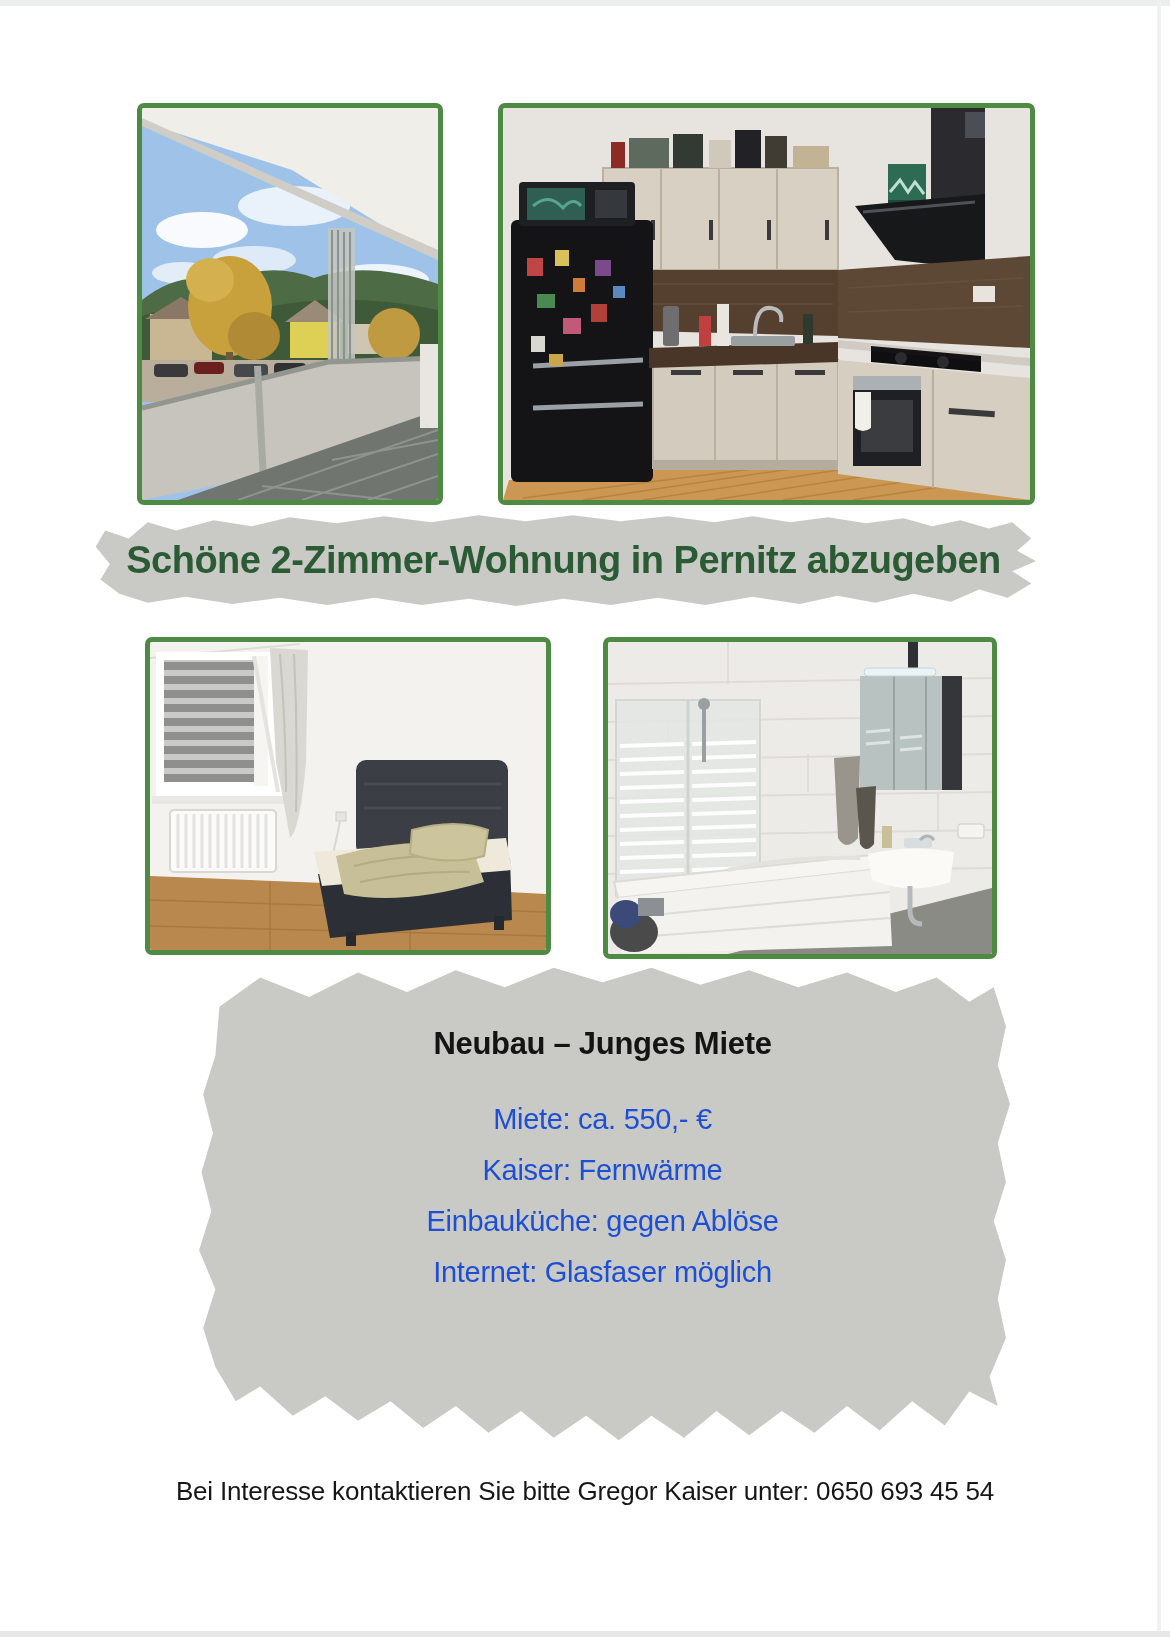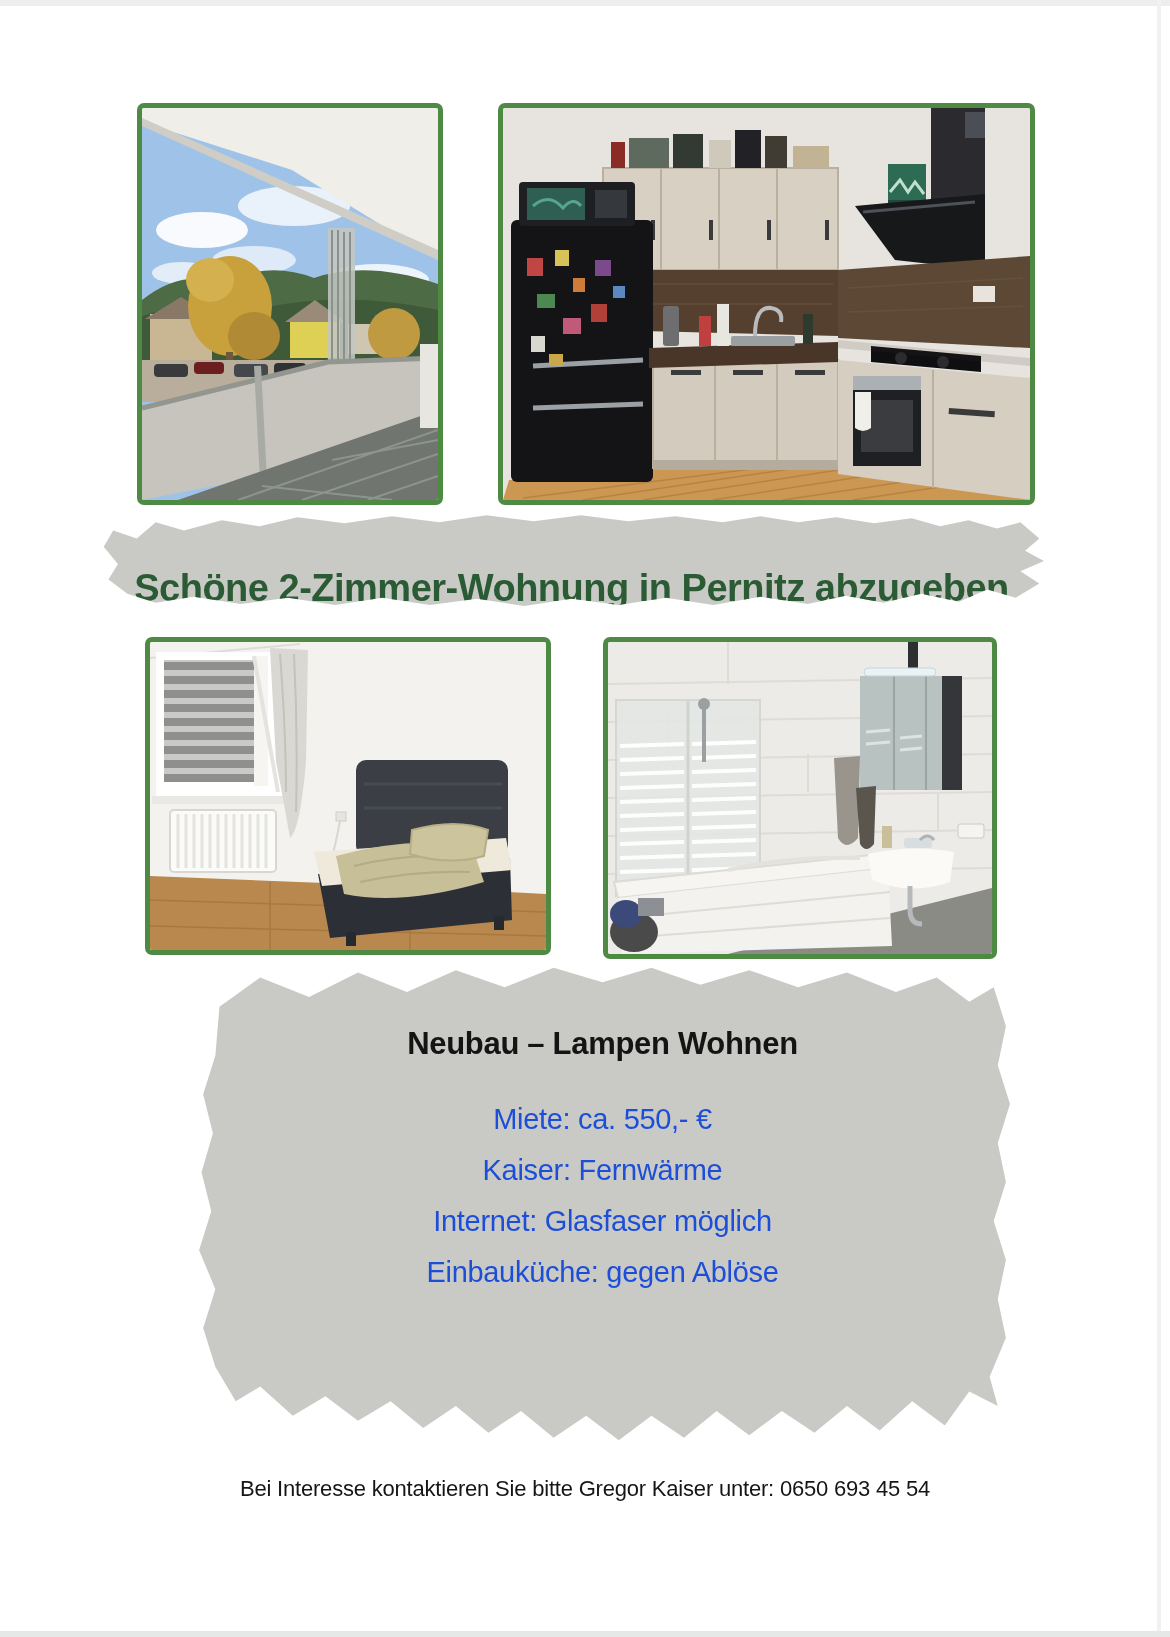--- a/index.html
+++ b/index.html
@@ -23,23 +23,23 @@
     background:#ddd;
   }
   .photo svg{display:block;width:100%;height:100%;}
   #photo-balcony{left:137px;top:103px;width:296px;height:392px;}
   #photo-kitchen{left:498px;top:103px;width:527px;height:392px;}
   #photo-bedroom{left:145px;top:637px;width:396px;height:308px;}
   #photo-bathroom{left:603px;top:637px;width:384px;height:312px;}
 
   .brush{background:#c9cac5;position:absolute;}
   #headline-band{
-    left:99px;top:508px;width:945px;height:102px;
+    left:91px;top:508px;width:945px;height:102px;
     clip-path:polygon(0.5% 38%,1.5% 22%,4% 30%,6% 14%,9% 22%,13% 12%,17% 18%,21% 9%,26% 15%,31% 8%,36% 14%,41% 7%,46% 13%,51% 7%,56% 13%,61% 8%,66% 14%,70% 8%,74% 14%,78% 9%,82% 15%,86% 10%,89% 18%,92% 12%,95% 20%,97.5% 14%,99.5% 30%,98% 42%,100% 52%,97.5% 62%,99.5% 74%,97% 88%,94% 80%,91% 92%,87% 84%,83% 93%,79% 86%,75% 94%,70% 87%,65% 95%,60% 88%,55% 95%,50% 89%,45% 96%,40% 89%,35% 95%,30% 88%,25% 95%,20% 88%,15% 94%,10% 87%,6% 93%,3% 84%,1% 70%,2% 55%);
-    display:flex;align-items:flex-end;justify-content:center;
+    display:flex;align-items:center;justify-content:center;
   }
   #headline-band .headline{
     font-size:38px;font-weight:bold;letter-spacing:-0.5px;
     color:#2b5b35;white-space:nowrap;margin-top:2px;
   }
 
   #details-block{
     left:195px;top:958px;width:815px;height:487px;
     clip-path:polygon(3% 10%,8% 4%,14% 8%,20% 3%,26% 7%,32% 2.5%,38% 6%,44% 2%,50% 5%,56% 2%,62% 5.5%,68% 2.5%,74% 6%,80% 3%,86% 7%,91% 4%,95% 9%,98% 6%,99.5% 14%,98.5% 22%,100% 30%,98.5% 38%,99.5% 46%,98% 54%,99.5% 62%,98.5% 70%,99.5% 78%,97.5% 86%,98.5% 92%,95% 89%,92% 96%,88% 91%,84% 97%,80% 92%,76% 97.5%,72% 93%,68% 98%,64% 93%,60% 98.5%,56% 94%,52% 99%,48% 94%,44% 98.5%,40% 93%,36% 97.5%,32% 92%,28% 96.5%,24% 91%,20% 95%,16% 90%,12% 94%,8% 88%,5% 91%,2.5% 84%,1% 76%,2.5% 68%,0.5% 60%,2% 52%,0.8% 44%,2.2% 36%,1% 28%,2.5% 20%);
     text-align:center;
@@ -47,21 +47,21 @@
   #details-block .details-heading{
     margin-top:68px;font-size:31px;font-weight:bold;letter-spacing:-0.3px;color:#141414;
   }
   #details-block .details-list{margin-top:32px;}
   #details-block .detail-line{
     font-size:29px;letter-spacing:-0.3px;color:#1d4ed8;line-height:51px;white-space:nowrap;
   }
 
   #footer-line{
     position:absolute;left:0;top:1476px;width:1170px;
-    text-align:center;font-size:22px;letter-spacing:-0.2px;color:#161616;white-space:nowrap;
+    text-align:center;font-size:26px;letter-spacing:-0.2px;color:#161616;white-space:nowrap;
   }
 </style>
 </head>
 <body>
 
 <div id="flyer">
 
   <div class="edge-strip-top"></div>
 
   <div class="photo" id="photo-balcony">
@@ -344,26 +344,26 @@
       </g>
       <g>
         <ellipse cx="26" cy="290" rx="24" ry="20" fill="#4a4a4a"></ellipse>
         <ellipse cx="18" cy="272" rx="16" ry="14" fill="#3c4a7a"></ellipse>
         <rect x="30" y="256" width="26" height="18" fill="#8c8f93"></rect>
       </g>
     </svg>
   </div>
 
   <div class="brush" id="details-block">
-    <div class="details-heading">Neubau – Lampen Wohnen</div>
+    <div class="details-heading">Neubau – Junges Miete</div>
     <div class="details-list">
       <div class="detail-line">Miete: ca. 550,- €</div>
       <div class="detail-line">Kaiser: Fernwärme</div>
+      <div class="detail-line">Einbauküche: gegen Ablöse</div>
       <div class="detail-line">Internet: Glasfaser möglich</div>
-      <div class="detail-line">Einbauküche: gegen Ablöse</div>
     </div>
   </div>
 
   <div id="footer-line">Bei Interesse kontaktieren Sie bitte Gregor Kaiser unter: 0650 693 45 54</div>
 
   <div class="edge-line-right"></div>
   <div class="edge-strip-bottom"></div>
 </div>
 
 </body></html>

